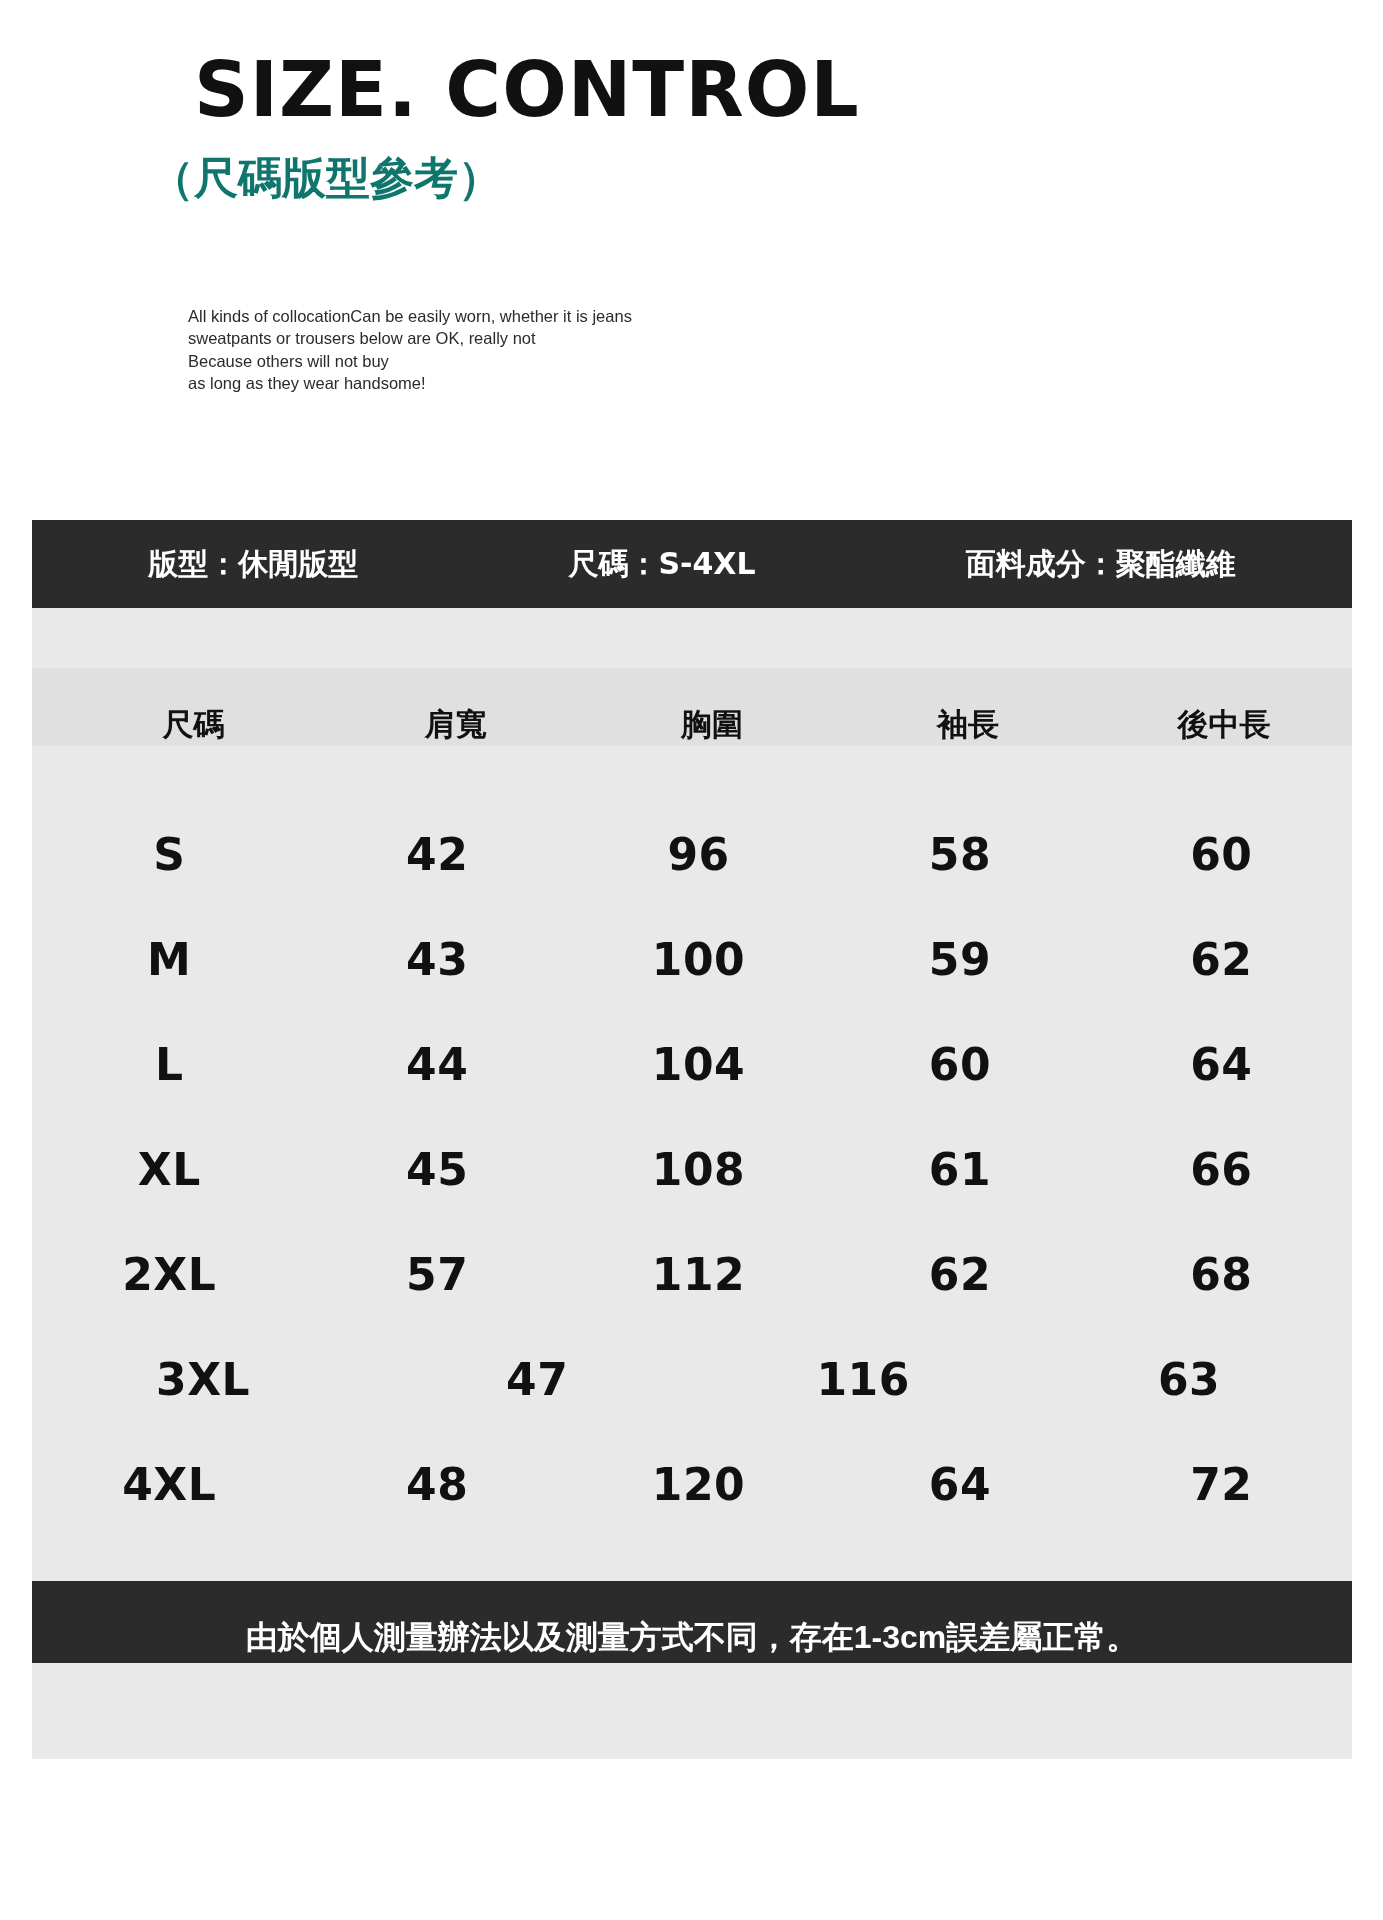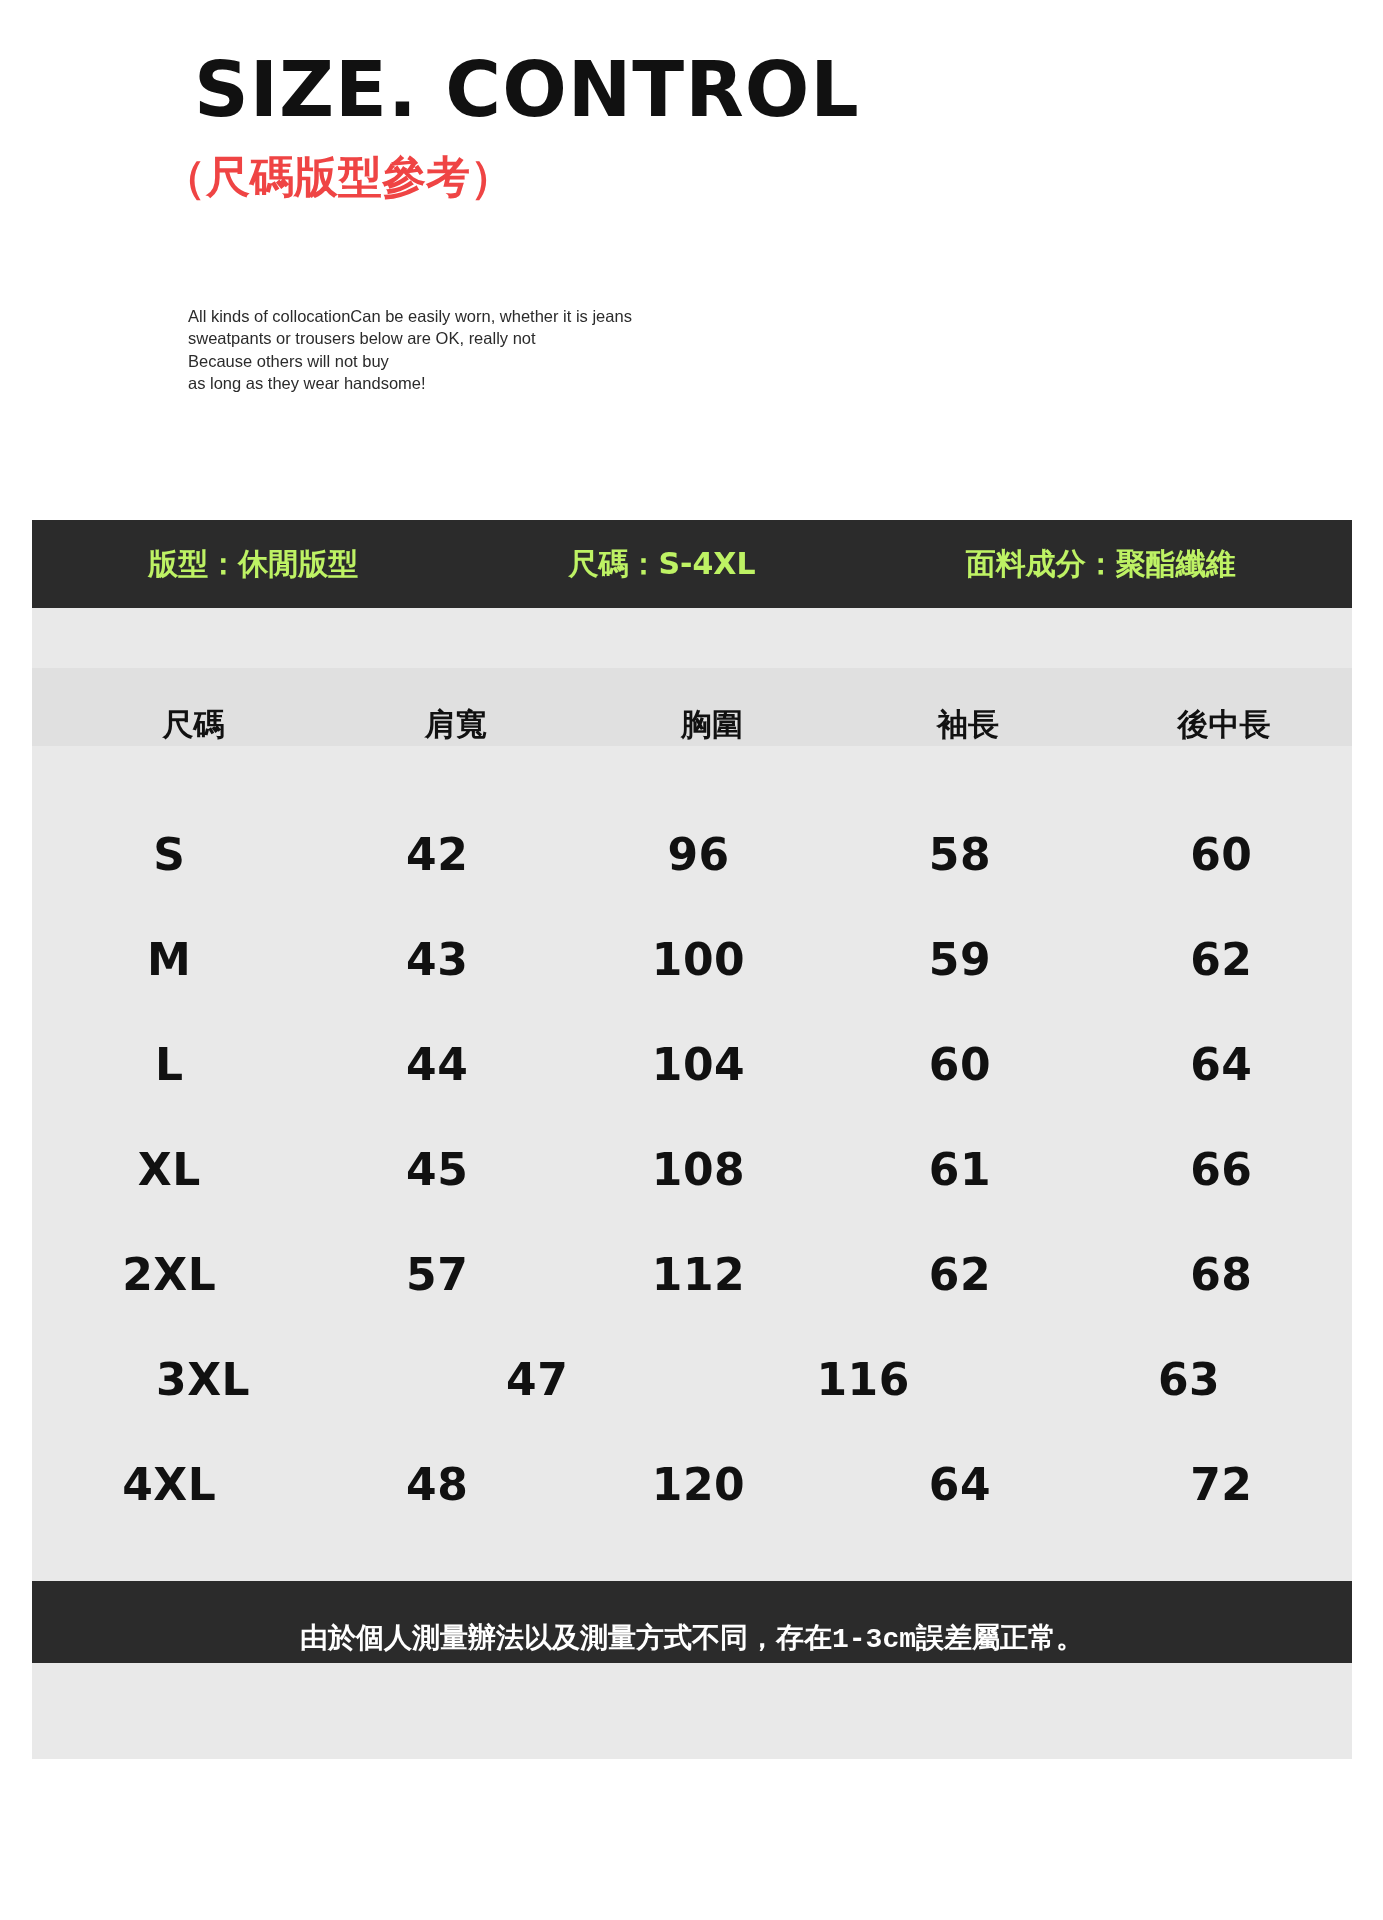--- a/index.html
+++ b/index.html
@@ -33,27 +33,27 @@
     font-family: "DejaVu Sans", sans-serif;
     font-weight: bold;
     font-size: 76px;
     letter-spacing: 1px;
     line-height: 1.0;
     color: #111111;
     white-space: nowrap;
     margin-left: 44px;
   }
   .sub-title {
-    font-family: Liberation Serif, serif;
+    font-family: Liberation Sans, sans-serif;
     font-weight: bold;
     font-size: 44px;
     line-height: 1.0;
-    color: #ef4444;
+    color: #0f766e;
     margin-top: 28px;
-    margin-left: 12px;
+    margin-left: 0;
     white-space: nowrap;
   }
 
   .blurb {
     position: absolute;
     left: 148px;
     top: 305px;
     font-family: "Liberation Sans", sans-serif;
     font-size: 16.5px;
     line-height: 1.35;
@@ -65,21 +65,21 @@
   
   .table-wrap {
     position: absolute;
     left: 32px;
     top: 520px;
     width: 1320px;
   }
 
   .band-dark {
     background: #2b2b2b;
-    color: #bef264;
+    color: #ffffff;
     height: 88px;
     display: flex;
     align-items: center;
     justify-content: space-around;
     padding: 0 21px;
     box-sizing: border-box;
     gap: 20px;
   }
   .band-dark .cell {
     font-family: "DejaVu Sans", sans-serif;
@@ -134,23 +134,23 @@
 
   .note-band {
     background: #2b2b2b;
     color: #ffffff;
     height: 82px;
     display: flex;
     align-items: center;
     justify-content: center;
   }
   .note-band .note-text {
-    font-family: Liberation Mono, monospace;
-    font-weight: bold;
-    font-size: 28px;
+    font-family: Liberation Sans, sans-serif;
+    font-weight: bold;
+    font-size: 32px;
     white-space: nowrap;
     margin-top: 32px;
   }
 
   .foot-grey {
     background: #e9e9e9;
     height: 96px;
   }
 </style>
 </head>

